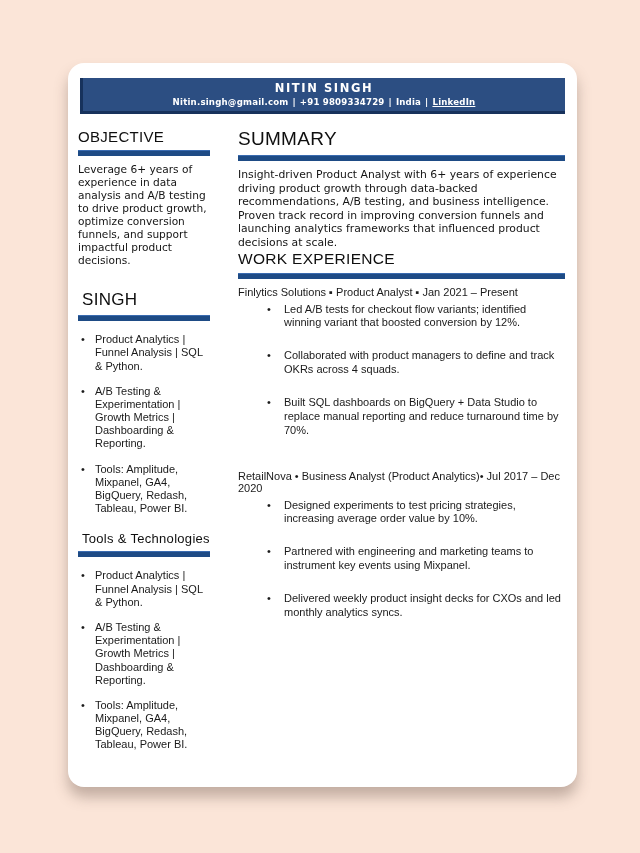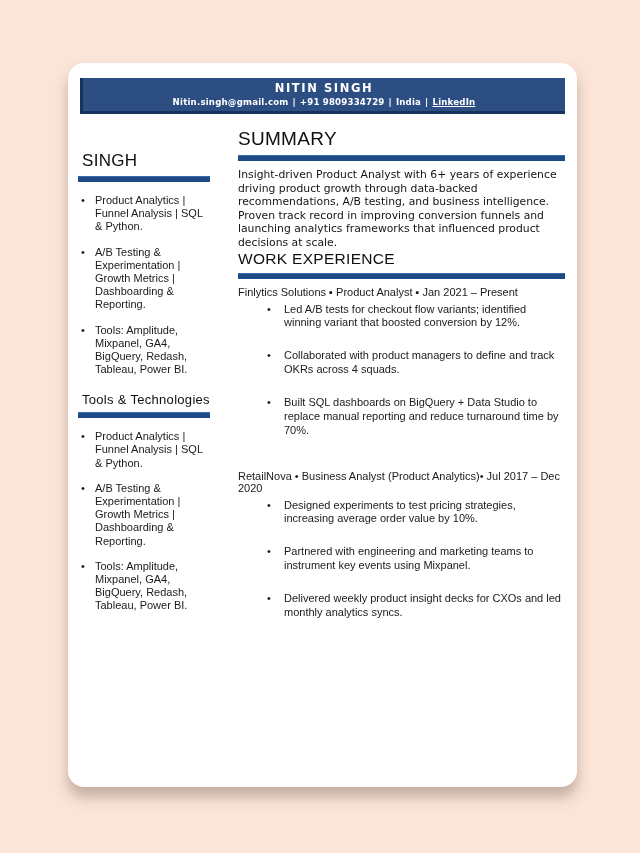--- a/index.html
+++ b/index.html
@@ -133,20 +133,25 @@
     <div class="person-name">NITIN SINGH</div>
     <div class="contact-line">
       <span>Nitin.singh@gmail.com</span><span class="sep">|</span><span>+91 9809334729</span><span class="sep">|</span><span>India</span><span class="sep">|</span><span class="link">LinkedIn</span>
     </div>
   </div>
 
   <div class="columns">
 
     <div class="col-left">
 
+      <div>
+        <div class="sec-title t-objective">OBJECTIVE</div>
+        <div class="title-bar"></div>
+        <div class="objective-text">Leverage 6+ years of experience in data analysis and A/B testing to drive product growth, optimize conversion funnels, and support impactful product decisions.</div>
+      </div>
 
       <div>
         <div class="sec-title t-skills">SINGH</div>
         <div class="title-bar"></div>
         <ul class="side-list">
           <li>Product Analytics | Funnel Analysis | SQL &amp; Python.</li>
           <li>A/B Testing &amp; Experimentation | Growth Metrics | Dashboarding &amp; Reporting.</li>
           <li>Tools: Amplitude, Mixpanel, GA4, BigQuery, Redash, Tableau, Power BI.</li>
         </ul>
       </div>

